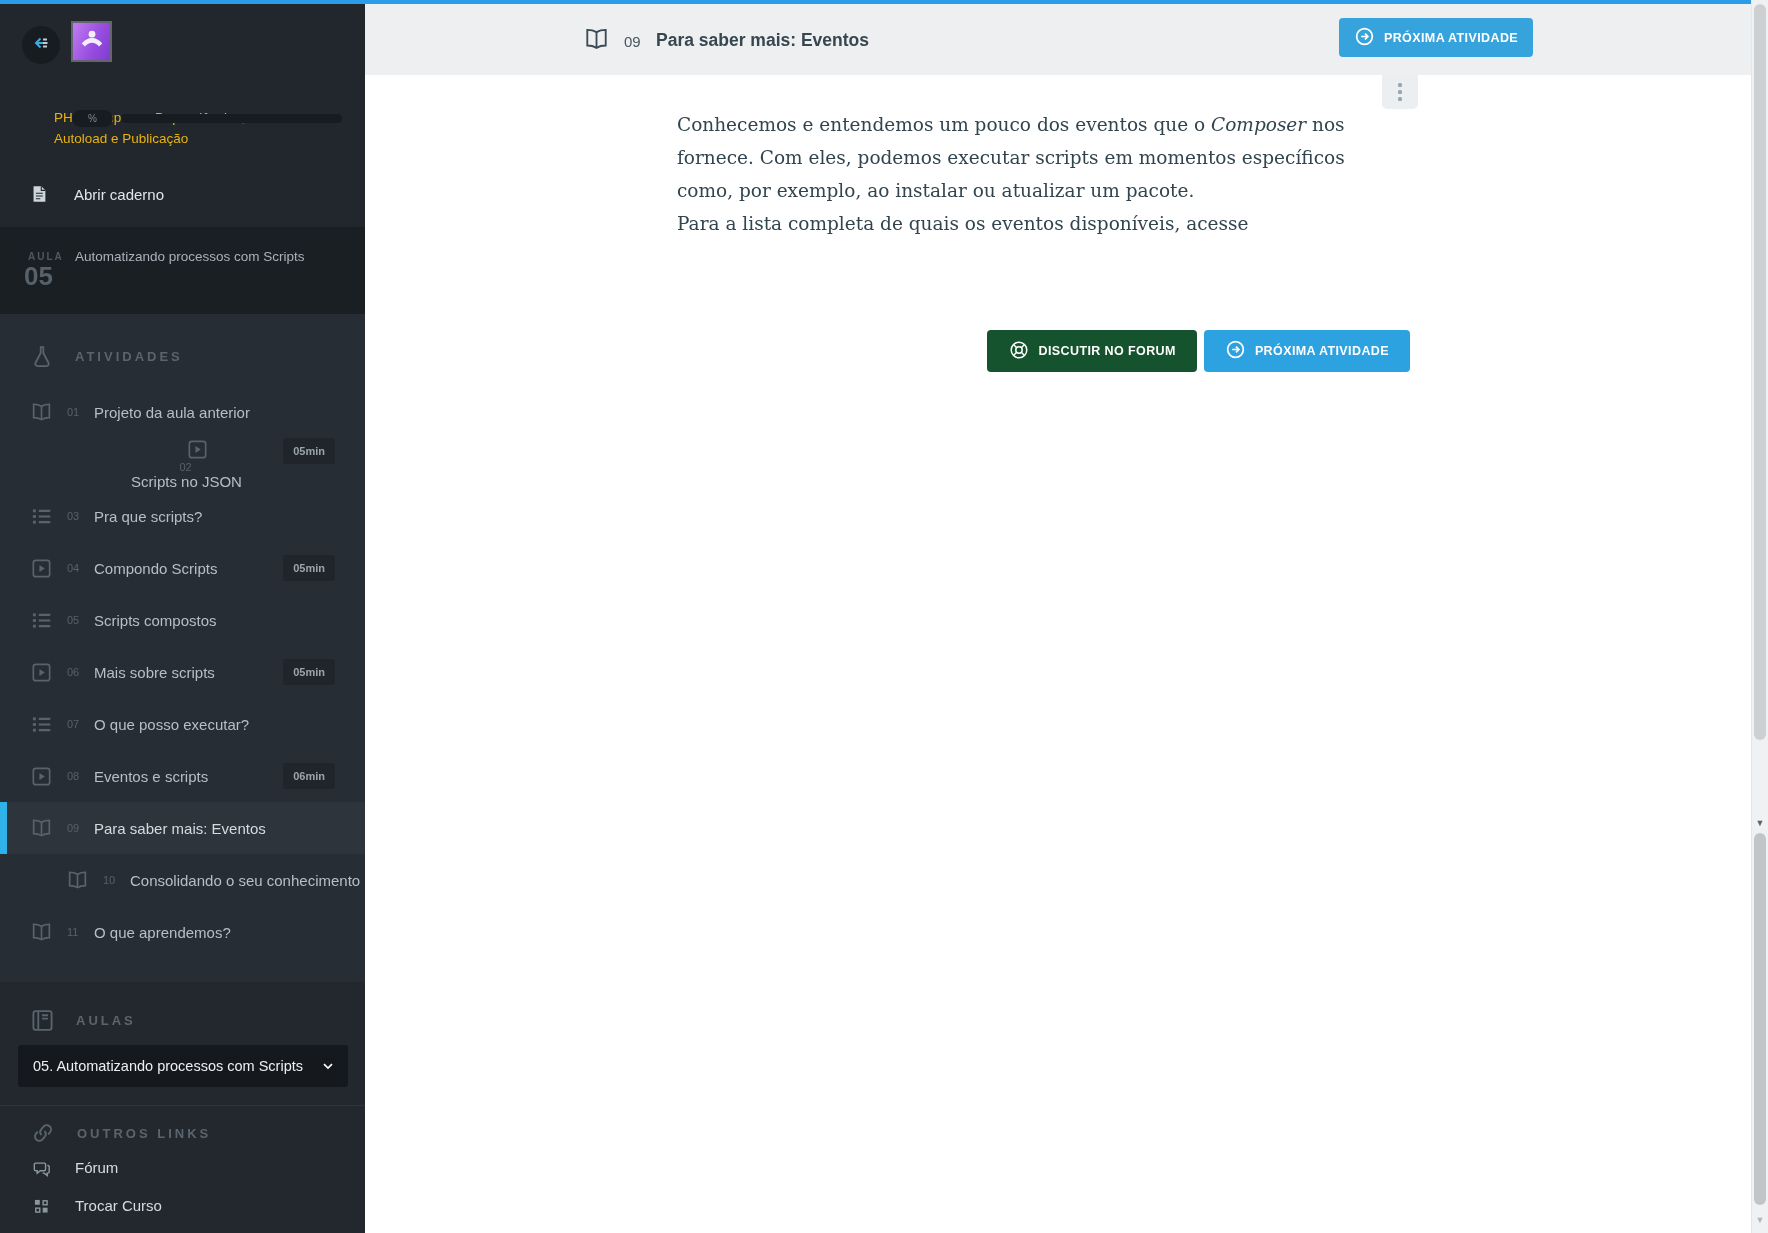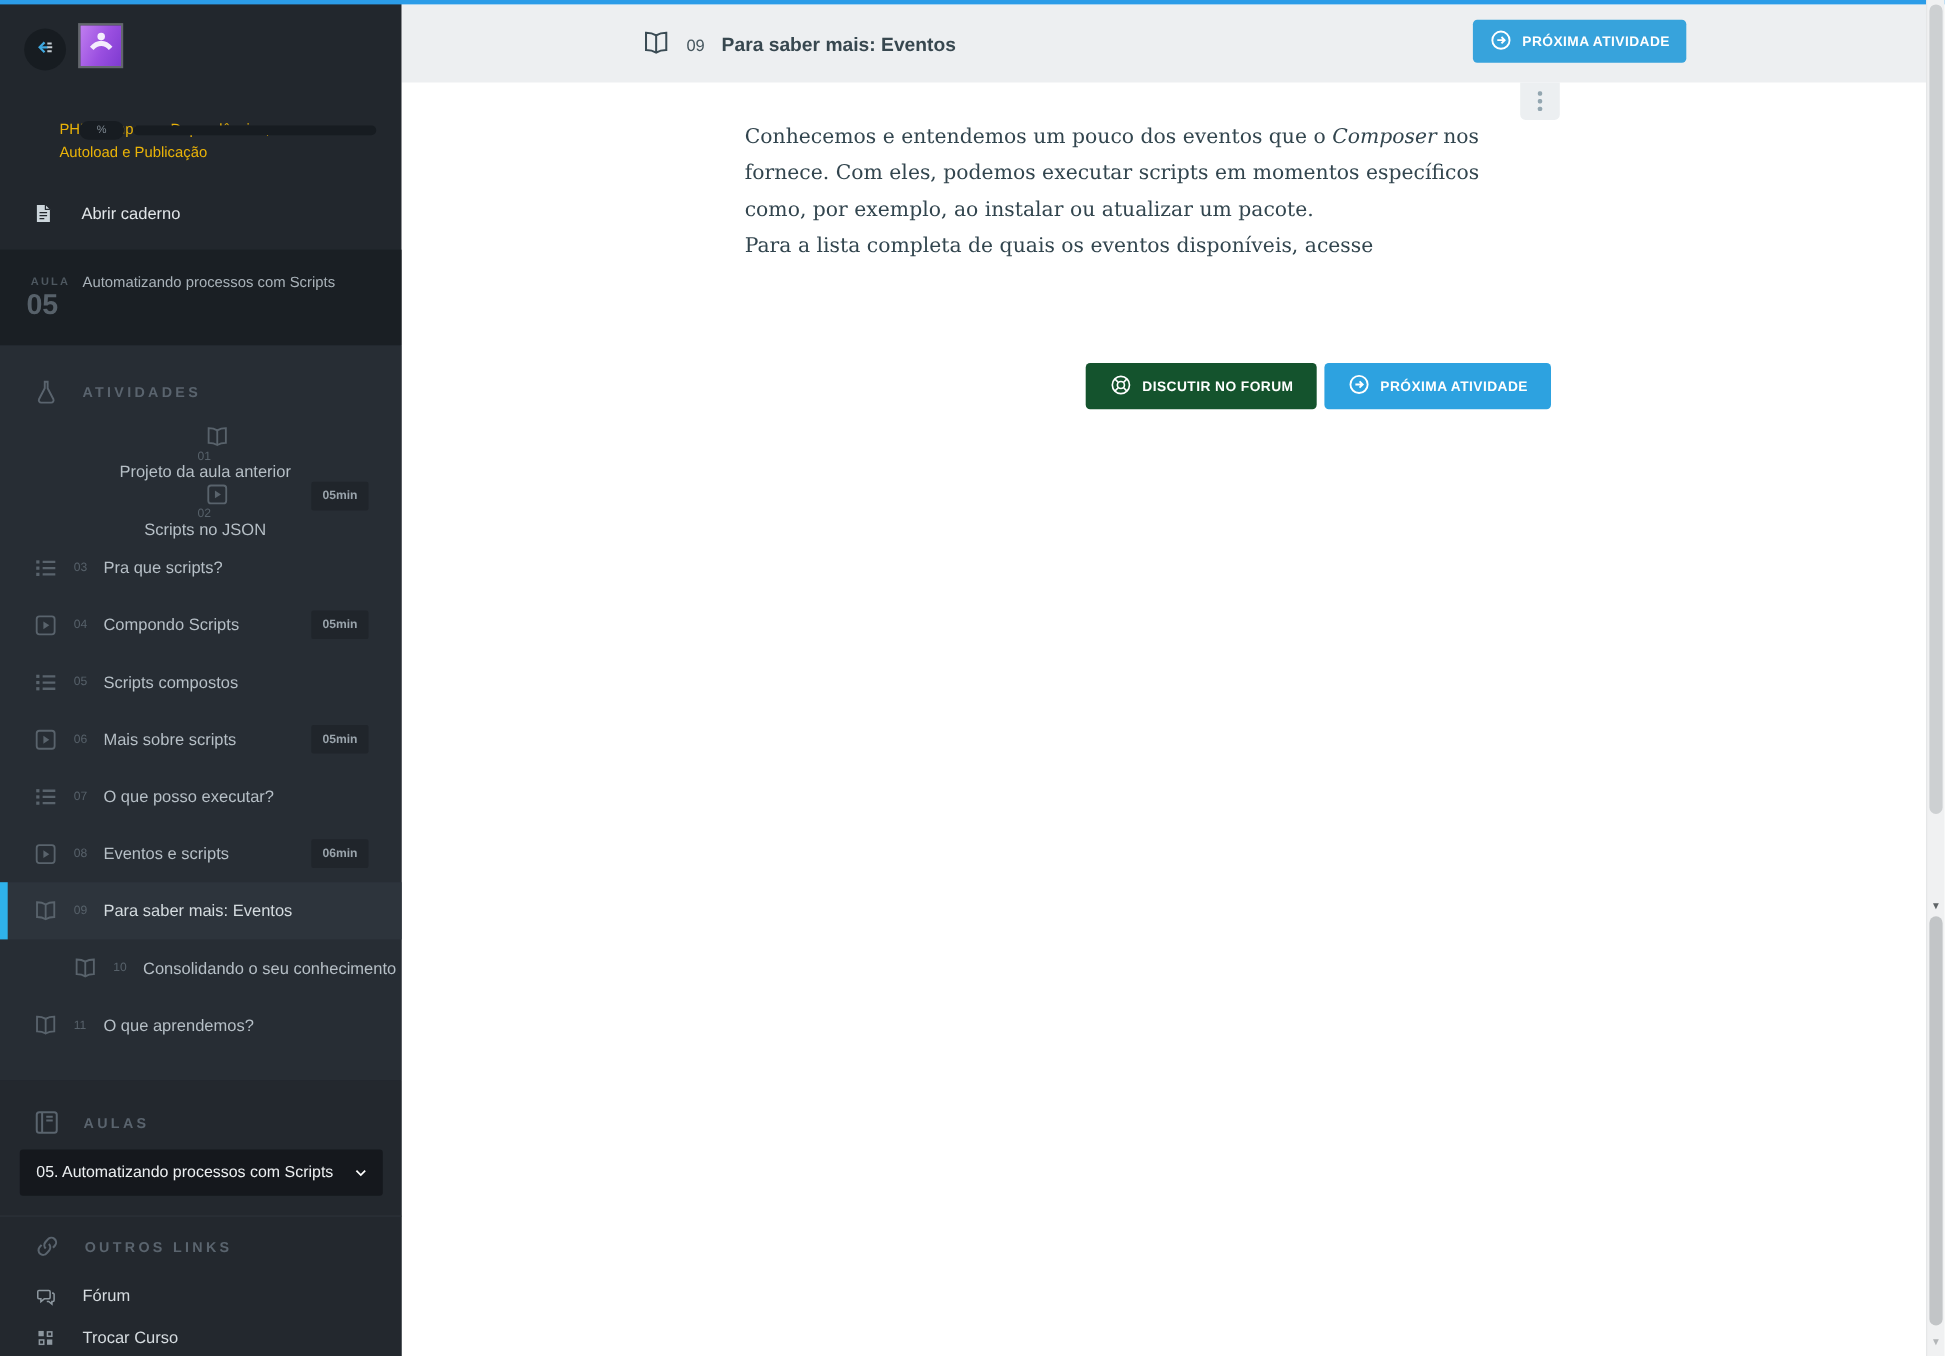--- a/index.html
+++ b/index.html
@@ -49,21 +49,21 @@
   .aulas-sec{position:absolute;left:0;top:982px;width:100%;height:123px;background:#23282e;}
   .aulas-sec .sec-header{top:16px;height:44px;}
   .lesson-select{position:absolute;left:18px;top:63px;width:330px;height:42px;box-sizing:border-box;
                  background:#15181d;border-radius:3px;display:flex;align-items:center;
                  color:#edf0f2;font-size:14.5px;padding:0 38px 0 15px;cursor:pointer;}
   .lesson-select .chev{position:absolute;right:12px;display:flex;}
 
   .outros-sec{position:absolute;left:0;top:1105px;width:100%;height:128px;background:#23282e;
               border-top:1px solid #2e343b;box-sizing:border-box;}
   .outros-sec .sec-header{top:5px;height:44px;}
-  .link-row{position:absolute;left:0;width:100%;height:38px;display:flex;align-items:center;cursor:pointer;}
+  .link-row{position:absolute;left:0;width:100%;height:38px;display:flex;cursor:pointer;}
   .link-row .ic{margin-left:32px;display:flex;color:#8d979f;}
   .link-row .lbl{margin-left:24px;font-size:15px;color:#d6dce0;}
 
   
   .main-header{position:absolute;left:365px;top:4px;width:1386px;height:71px;background:#edeff1;z-index:10;}
   .mh-book{position:absolute;left:218px;top:22px;display:flex;color:#3a4b54;}
   .mh-num{position:absolute;left:259px;top:29px;font-size:15px;color:#47575f;}
   .mh-title{position:absolute;left:291px;top:26px;font-size:17.5px;font-weight:bold;color:#37474f;}
   .btn{border:none;border-radius:4px;color:#fff;display:flex;align-items:center;justify-content:center;
        gap:9px;font-family:"Liberation Sans","DejaVu Sans",sans-serif;font-size:12.5px;font-weight:bold;
@@ -149,21 +149,21 @@
     <div class="activities">
       <div class="sec-header">
         <span class="ic">
           <svg width="24" height="24" viewBox="0 0 22 22" fill="none" stroke="currentColor" stroke-width="1.6">
             <path d="M9 2.8h4M9.8 2.8v5.4L5 17.4a2 2 0 0 0 1.8 2.8h8.4a2 2 0 0 0 1.8-2.8L12.2 8.2V2.8"></path>
           </svg>
         </span>
         <span class="lbl">ATIVIDADES</span>
       </div>
       <div id="activities-list">
-  <div class="act-row" style="top: 72px; flex-direction: column;">
+  <div class="act-row" style="top: 72px;">
     <span class="act-icon">
               <svg width="23" height="23" viewBox="0 0 22 22" fill="none" stroke="currentColor" stroke-width="1.6">
                 <path d="M11 5C8.9 3.7 6.4 3.1 3.5 3.1v12.8c2.9 0 5.4.6 7.5 1.9 2.1-1.3 4.6-1.9 7.5-1.9V3.1c-2.9 0-5.4.6-7.5 1.9z"></path>
                 <path d="M11 5v12.7"></path>
               </svg>
             </span>
     <span class="act-num">01</span>
     <span class="act-label">Projeto da aula anterior</span>
 
   </div>

